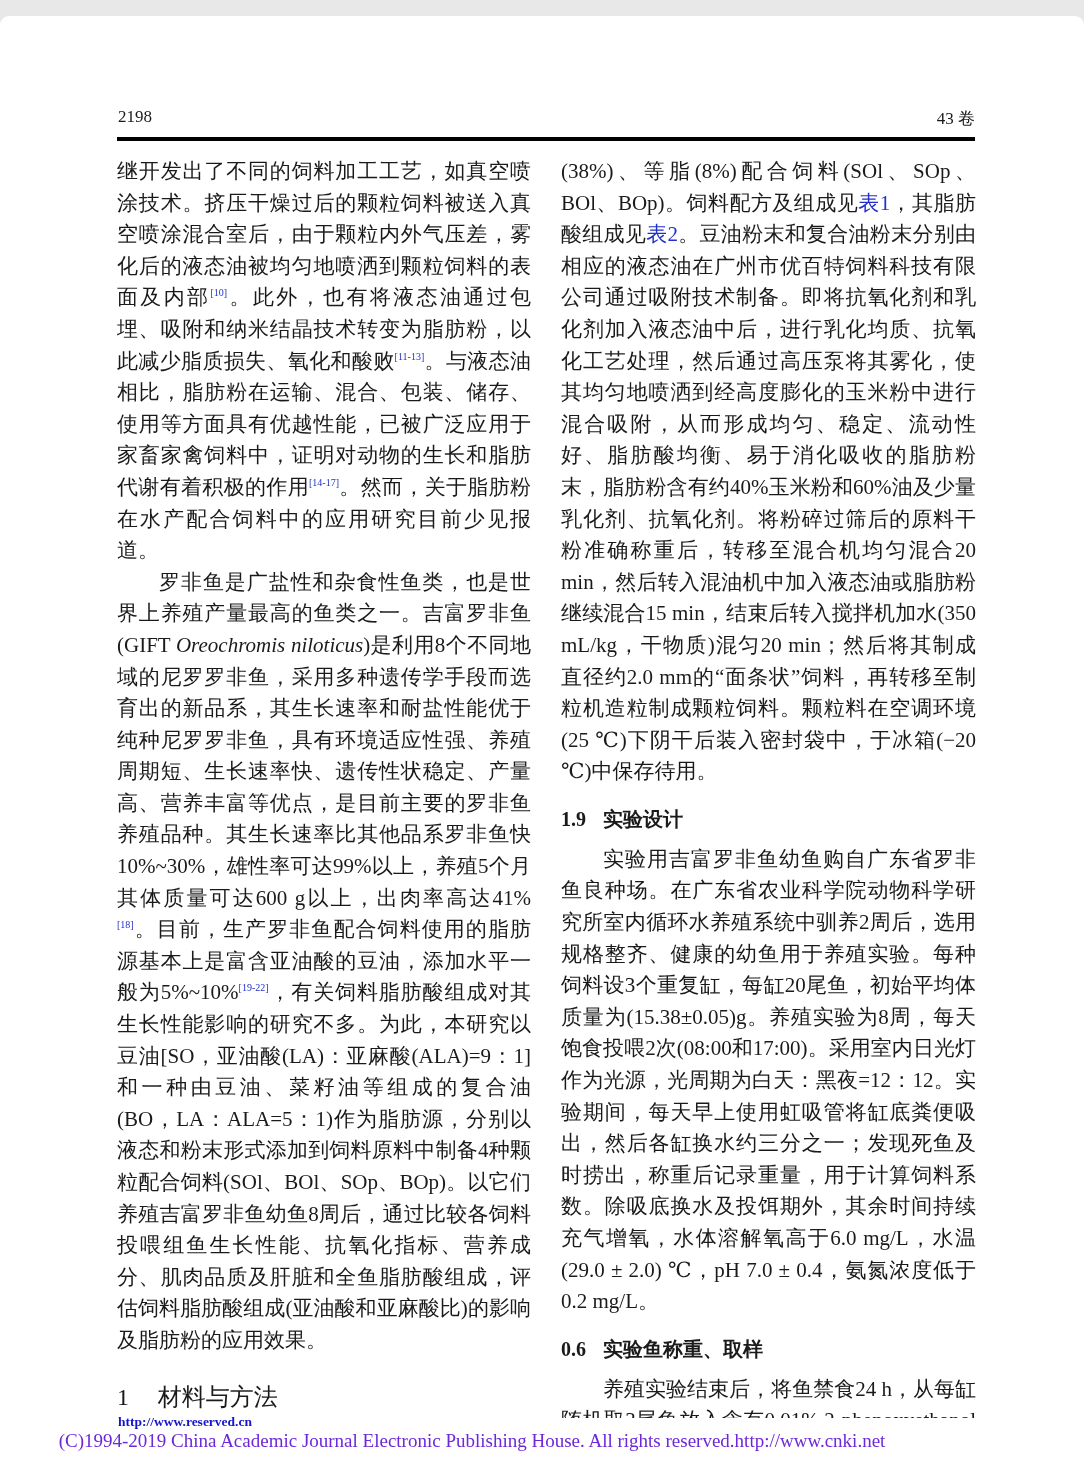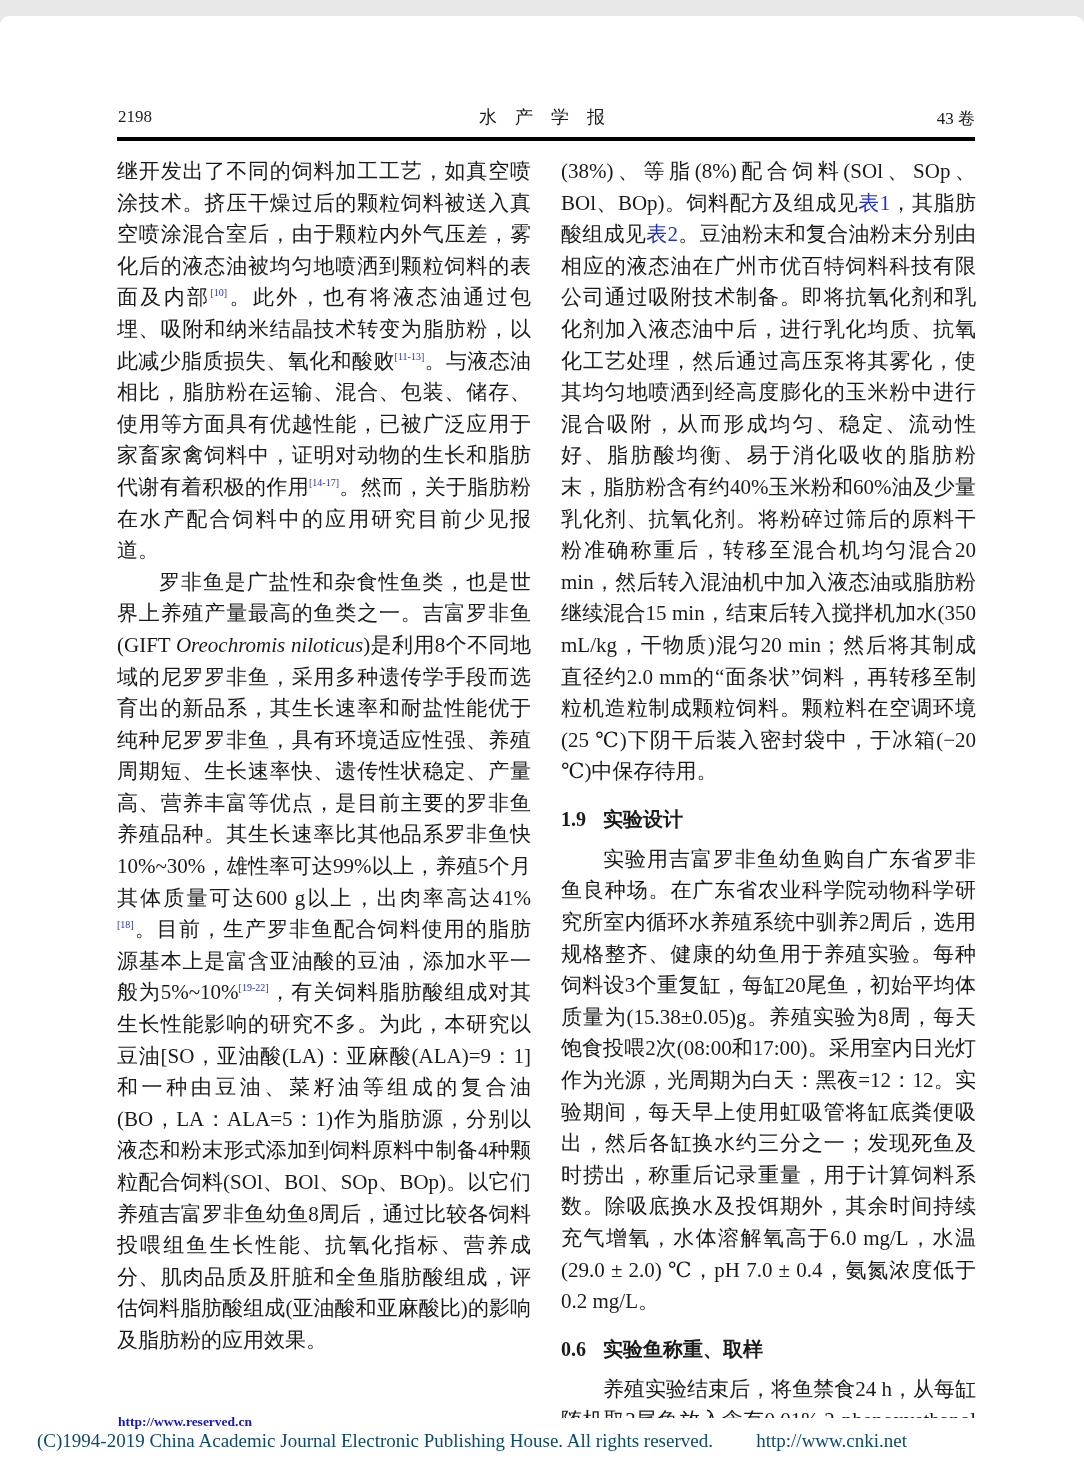--- a/index.html
+++ b/index.html
@@ -32,37 +32,37 @@
     font-family:"Liberation Sans","DejaVu Sans",sans-serif; text-align:left;
   }
   .sec-h2 .h-num { margin-right:0.85em; font-family:"Liberation Serif","DejaVu Serif",serif; }
   
   .watermark-url {
     position:absolute; left:118px; top:1398px; font-size:13.5px; font-weight:bold;
     color:#1414cc; font-family:"Liberation Serif","DejaVu Serif",serif;
   }
   .footer-row {
     position:absolute; left:37px; top:1414px; width:870px;
-    display:flex; justify-content:space-between;
-    font-size:19px; color:#0c4a6e; font-family:"Liberation Serif","DejaVu Serif",serif;
+    display:flex; justify-content:center;
+    font-size:19px; color:#6d28d9; font-family:"Liberation Serif","DejaVu Serif",serif;
   }
 </style>
 </head>
 <body>
 
 <div class="page">
 
   <span class="header-pagenum">2198</span>
-  <span class="header-journal">水　产　学　报</span>
   <span class="header-volume">43 卷</span>
   <div class="header-rule"></div>
 
   <div class="col col-left">
       <p class="body-p"><span>继开发出了不同的饲料加工工艺，如真空喷涂技术。挤压干燥过后的颗粒饲料被送入真空喷涂混合室后，由于颗粒内外气压差，雾化后的液态油被均匀地喷洒到颗粒饲料的表面及内部</span><sup class="ref-link">[10]</sup><span>。此外，也有将液态油通过包埋、吸附和纳米结晶技术转变为脂肪粉，以此减少脂质损失、氧化和酸败</span><sup class="ref-link">[11-13]</sup><span>。与液态油相比，脂肪粉在运输、混合、包装、储存、使用等方面具有优越性能，已被广泛应用于家畜家禽饲料中，证明对动物的生长和脂肪代谢有着积极的作用</span><sup class="ref-link">[14-17]</sup><span>。然而，关于脂肪粉在水产配合饲料中的应用研究目前少见报道。</span></p>
       <p class="body-p indent"><span>罗非鱼是广盐性和杂食性鱼类，也是世界上养殖产量最高的鱼类之一。吉富罗非鱼(GIFT </span><span class="italic">Oreochromis niloticus</span><span>)是利用8个不同地域的尼罗罗非鱼，采用多种遗传学手段而选育出的新品系，其生长速率和耐盐性能优于纯种尼罗罗非鱼，具有环境适应性强、养殖周期短、生长速率快、遗传性状稳定、产量高、营养丰富等优点，是目前主要的罗非鱼养殖品种。其生长速率比其他品系罗非鱼快10%~30%，雄性率可达99%以上，养殖5个月其体质量可达600 g以上，出肉率高达41%</span><sup class="ref-link">[18]</sup><span>。目前，生产罗非鱼配合饲料使用的脂肪源基本上是富含亚油酸的豆油，添加水平一般为5%~10%</span><sup class="ref-link">[19-22]</sup><span>，有关饲料脂肪酸组成对其生长性能影响的研究不多。为此，本研究以豆油[SO，亚油酸(LA)：亚麻酸(ALA)=9：1]和一种由豆油、菜籽油等组成的复合油(BO，LA：ALA=5：1)作为脂肪源，分别以液态和粉末形式添加到饲料原料中制备4种颗粒配合饲料(SOl、BOl、SOp、BOp)。以它们养殖吉富罗非鱼幼鱼8周后，通过比较各饲料投喂组鱼生长性能、抗氧化指标、营养成分、肌肉品质及肝脏和全鱼脂肪酸组成，评估饲料脂肪酸组成(亚油酸和亚麻酸比)的影响及脂肪粉的应用效果。</span></p>
+      <div class="sec-h1"><span class="h-num">1</span><span>材料与方法</span></div>
     </div>
   <div class="col col-right">
       <p class="body-p"><span>(38%)、等脂(8%)配合饲料(SOl、SOp、BOl、BOp)。饲料配方及组成见</span><span class="table-link">表1</span><span>，其脂肪酸组成见</span><span class="table-link">表2</span><span>。豆油粉末和复合油粉末分别由相应的液态油在广州市优百特饲料科技有限公司通过吸附技术制备。即将抗氧化剂和乳化剂加入液态油中后，进行乳化均质、抗氧化工艺处理，然后通过高压泵将其雾化，使其均匀地喷洒到经高度膨化的玉米粉中进行混合吸附，从而形成均匀、稳定、流动性好、脂肪酸均衡、易于消化吸收的脂肪粉末，脂肪粉含有约40%玉米粉和60%油及少量乳化剂、抗氧化剂。将粉碎过筛后的原料干粉准确称重后，转移至混合机均匀混合20 min，然后转入混油机中加入液态油或脂肪粉继续混合15 min，结束后转入搅拌机加水(350 mL/kg，干物质)混匀20 min；然后将其制成直径约2.0 mm的“面条状”饲料，再转移至制粒机造粒制成颗粒饲料。颗粒料在空调环境(25 ℃)下阴干后装入密封袋中，于冰箱(−20 ℃)中保存待用。</span></p>
       <div class="sec-h2"><span class="h-num">1.9</span><span>实验设计</span></div>
       <p class="body-p indent"><span>实验用吉富罗非鱼幼鱼购自广东省罗非鱼良种场。在广东省农业科学院动物科学研究所室内循环水养殖系统中驯养2周后，选用规格整齐、健康的幼鱼用于养殖实验。每种饲料设3个重复缸，每缸20尾鱼，初始平均体质量为(15.38±0.05)g。养殖实验为8周，每天饱食投喂2次(08:00和17:00)。采用室内日光灯作为光源，光周期为白天：黑夜=12：12。实验期间，每天早上使用虹吸管将缸底粪便吸出，然后各缸换水约三分之一；发现死鱼及时捞出，称重后记录重量，用于计算饲料系数。除吸底换水及投饵期外，其余时间持续充气增氧，水体溶解氧高于6.0 mg/L，水温(29.0 ± 2.0) ℃，pH 7.0 ± 0.4，氨氮浓度低于0.2 mg/L。</span></p>
       <div class="sec-h2"><span class="h-num">0.6</span><span>实验鱼称重、取样</span></div>
       <p class="body-p indent"><span>养殖实验结束后，将鱼禁食24 h，从每缸随机取3尾鱼放入含有0.01% 2-phenoxyethanol麻醉剂的水中进行麻醉，然后用1 mL注射器从尾静脉采血，将血液注入1.5 mL离心管中；血液在4 ℃静置2~5 h后，于4 ℃、3 500 r/min离心10 min，将上层血清转入新的离心管后于液氮中速冻，然后保存于−80 ℃冰箱中用于后续分析。将采血后的鱼解剖，取肝脏、肌肉和前肠样品放入离心管中，在液氮中速冻后保存在−80 ℃冰箱</span></p>
     </div>
 
   <span class="watermark-url">http://www.reserved.cn</span>

